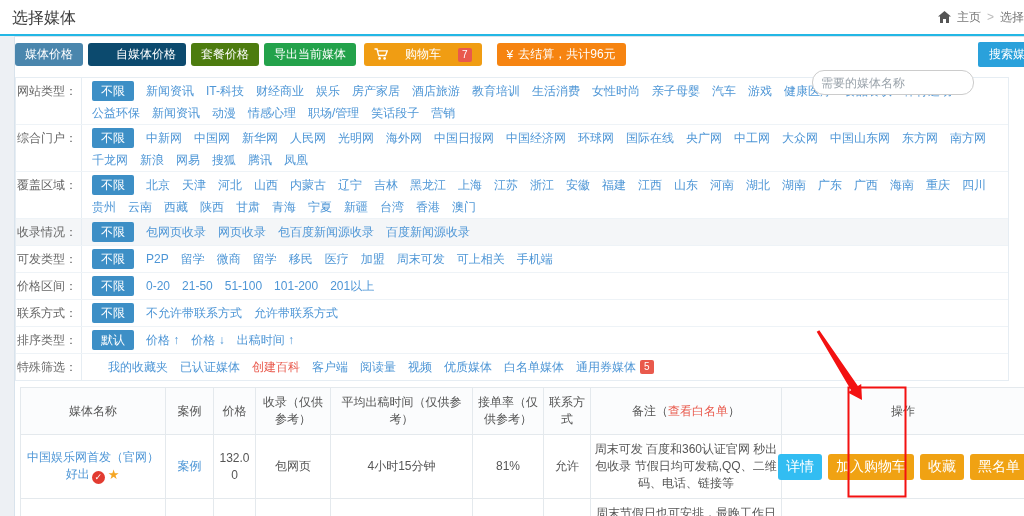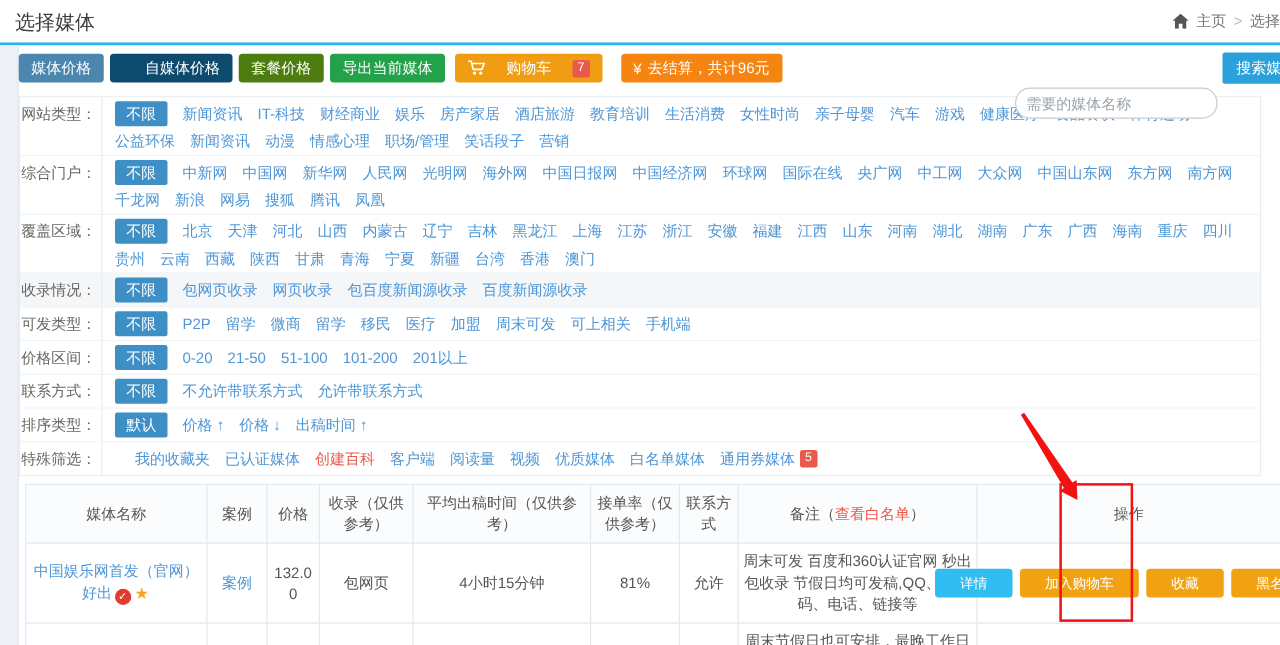--- a/index.html
+++ b/index.html
@@ -57,21 +57,21 @@
   .media th, .media td { border:1px solid #e4e9ed; padding:6px 3px; line-height:17px;
     font-weight:400; word-break:break-all; }
   .media thead th { background:#fbfcfd; color:#555; }
   .media td { color:#555; background:#fff; }
   .link { color:#4e96d6; cursor:pointer; }
   .red-text { color:#e9594c; }
   .v-icon { display:inline-block; width:13px; height:13px; border-radius:50%; background:#e23b30;
     color:#fff; font-size:9px; line-height:13px; text-align:center; vertical-align:-2px; margin:0 2px; }
   .star-icon { color:#f5a623; font-size:13px; vertical-align:-1px; margin:0 1px; }
   .actions { display:flex; gap:6px; justify-content:center; align-items:center; }
-  .abtn { border:none; border-radius:3px; color:#fff; font-size:11px; padding:4px 20px;
+  .abtn { border:none; border-radius:3px; color:#fff; font-size:14px; padding:4px 8px;
     cursor:pointer; font-family:inherit; white-space:nowrap; }
   .abtn.detail { background:#32bdf2; }
   .abtn.add { background:#f0a213; }
   .abtn.fav { background:#f0a213; }
   .abtn.black { background:#f0a213; }
 
   
   .annotation { position:absolute; left:0; top:0; width:1024px; height:516px; z-index:50;
     pointer-events:none; }
 </style>

